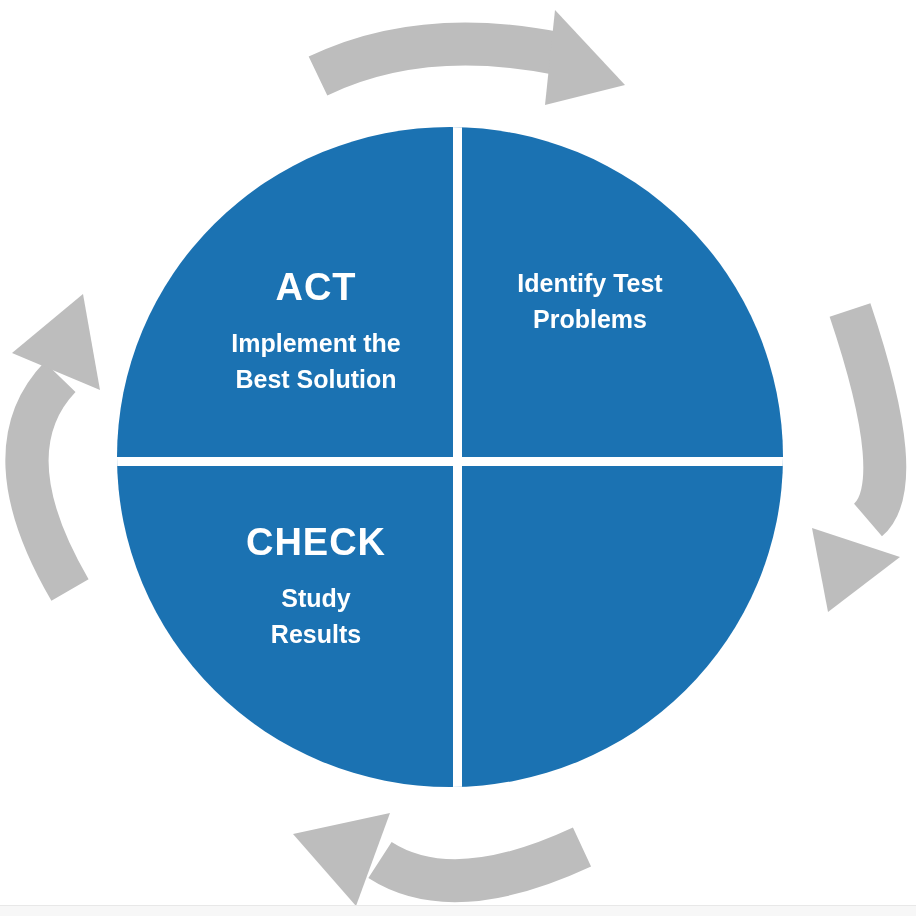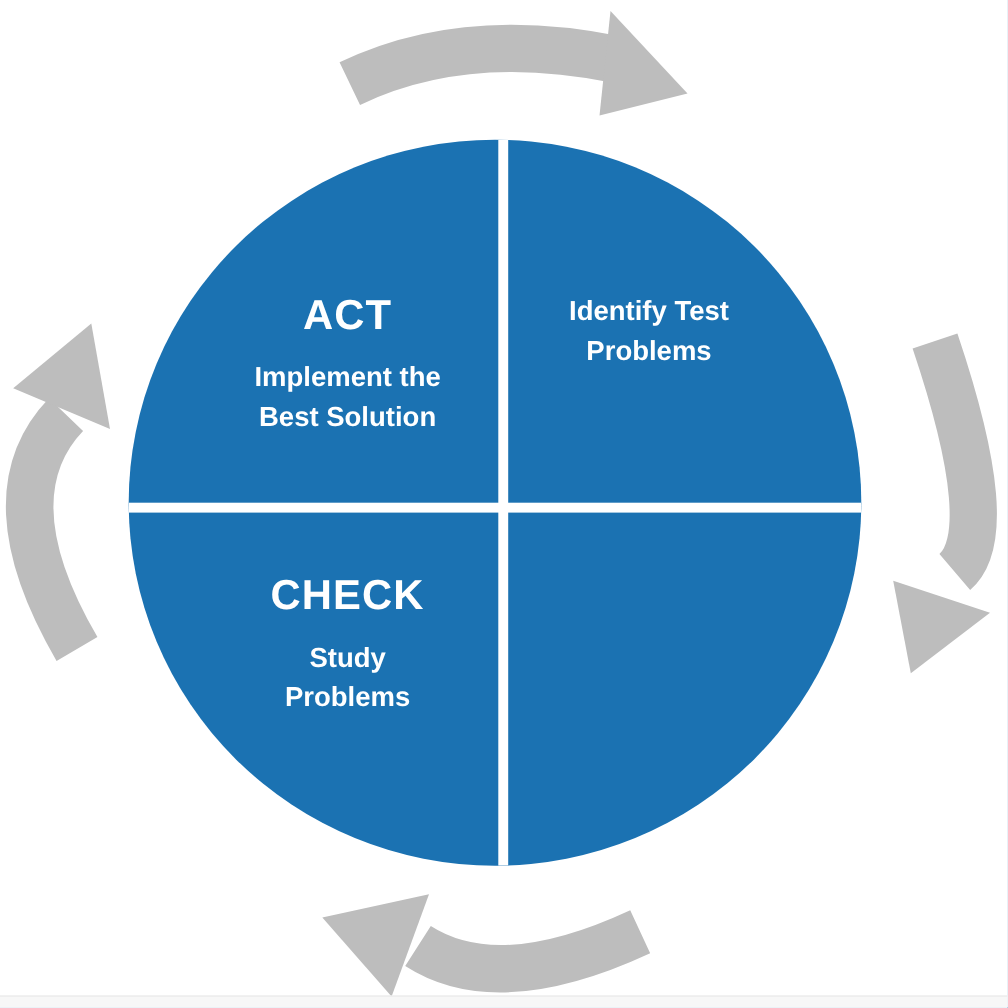--- a/index.html
+++ b/index.html
@@ -87,20 +87,20 @@
   </div>
 
   <div class="quadrant q-top q-right">
     <p>Identify Test
 Problems</p>
   </div>
 
   <div class="quadrant q-bottom q-left">
     <h2>CHECK</h2>
     <p>Study
-Problems</p>
+Results</p>
   </div>
 
   <div class="quadrant q-bottom q-right">
   </div>
 
   <div class="footer-strip"></div>
 </div>
 
 </body></html>

